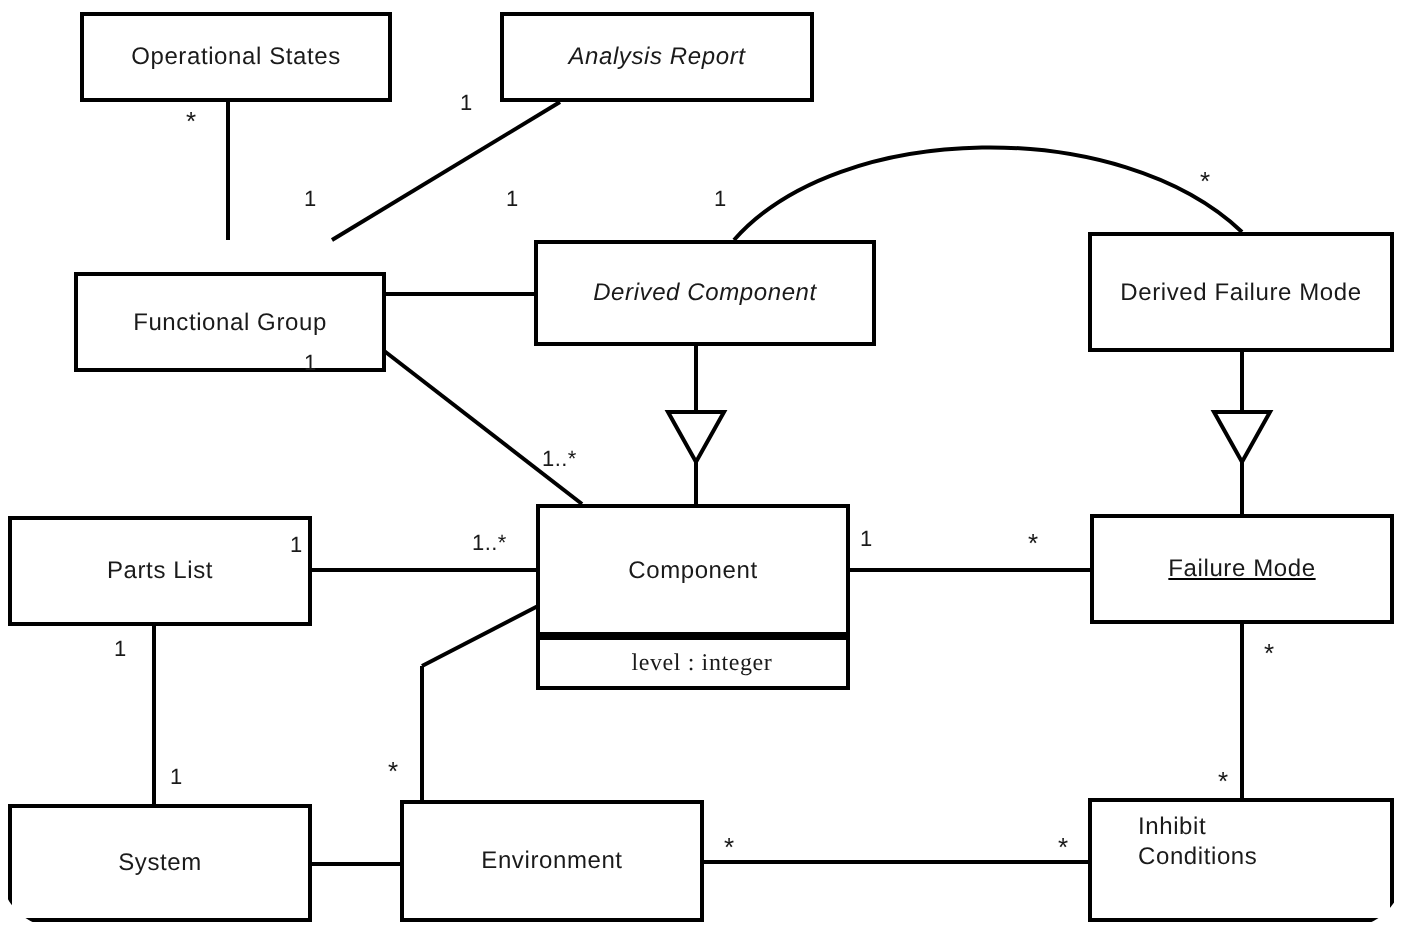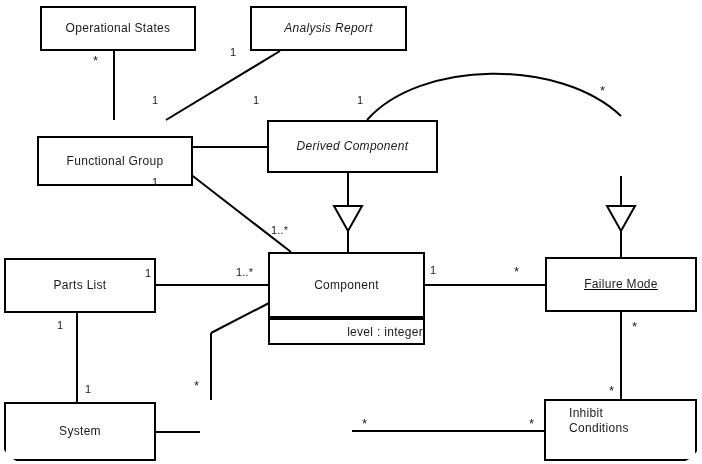--- a/index.html
+++ b/index.html
@@ -45,26 +45,27 @@
     white-space: pre-line;
     line-height: 1.25;
   }
   .uml-attr-compartment {
     position: absolute;
     box-sizing: border-box;
     border: 2px solid #000000;
     background: #ffffff;
     display: flex;
     align-items: center;
-    justify-content: flex-end;
+    justify-content: center;
     padding-left: 9px;
     font-size: 12px;
     color: #1a1a1a;
     letter-spacing: 0.3px;
     z-index: 6;
+    font-family: Liberation Serif, serif;
   }
   .name-topleft {
     align-items: flex-start;
     justify-content: flex-start;
     padding-top: 5px;
     padding-left: 23px;
     text-align: left;
   }
   .mult-label {
     position: absolute;
@@ -129,40 +130,46 @@
   </div>
 
   <div class="uml-class" style="left:37px; top:120px; width:156px; height:50px;margin-top:16px;">
     <div class="uml-name-compartment">Functional Group</div>
   </div>
 
   <div class="uml-class" style="left:267px; top:120px; width:171px; height:53px;font-style:italic;">
     <div class="uml-name-compartment">Derived Component</div>
   </div>
 
+  <div class="uml-class" style="left:544px; top:116px; width:153px; height:60px;">
+    <div class="uml-name-compartment">Derived Failure Mode</div>
+  </div>
 
   <div class="uml-class" style="left:4px; top:258px; width:152px; height:55px;">
     <div class="uml-name-compartment">Parts List</div>
   </div>
 
   <div class="uml-class" style="left:268px; top:252px; width:157px; height:66px;">
     <div class="uml-name-compartment">Component</div>
   </div>
   <div class="uml-attr-compartment" style="left:268px; top:318px; width:157px; height:27px;">
     <span>level : integer</span>
   </div>
 
   <div class="uml-class" style="left:545px; top:257px; width:152px; height:55px;text-decoration:underline;">
     <div class="uml-name-compartment">Failure Mode</div>
   </div>
 
   <div class="uml-class" style="left:4px; top:402px; width:152px; height:59px;">
     <div class="uml-name-compartment">System</div>
   </div>
 
+  <div class="uml-class" style="left:200px; top:400px; width:152px; height:61px;">
+    <div class="uml-name-compartment">Environment</div>
+  </div>
 
   <div class="uml-class" style="left:544px; top:399px; width:153px; height:62px;">
     <div class="uml-name-compartment name-topleft">Inhibit
 Conditions</div>
   </div>
 
   <div class="mult-label mult-star" style="left:93px; top:56px;">*</div>
   <div class="mult-label" style="left:230px; top:46px;">1</div>
   <div class="mult-label" style="left:152px; top:94px;">1</div>
   <div class="mult-label" style="left:357px; top:94px;">1</div>

